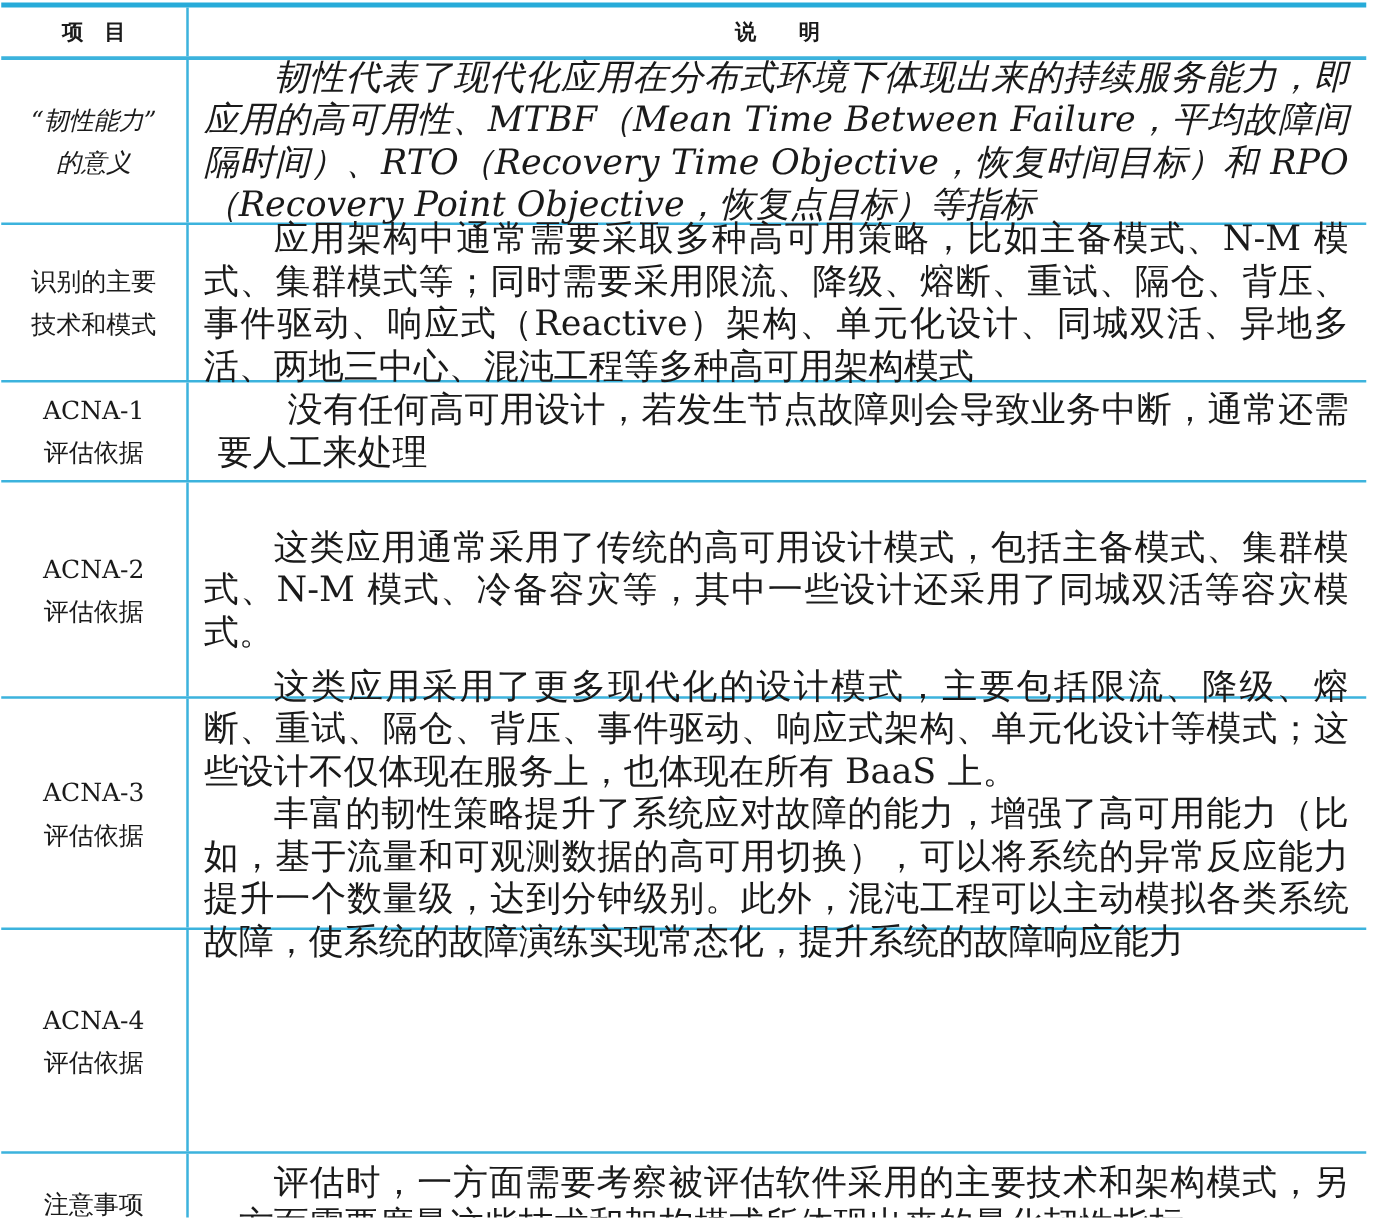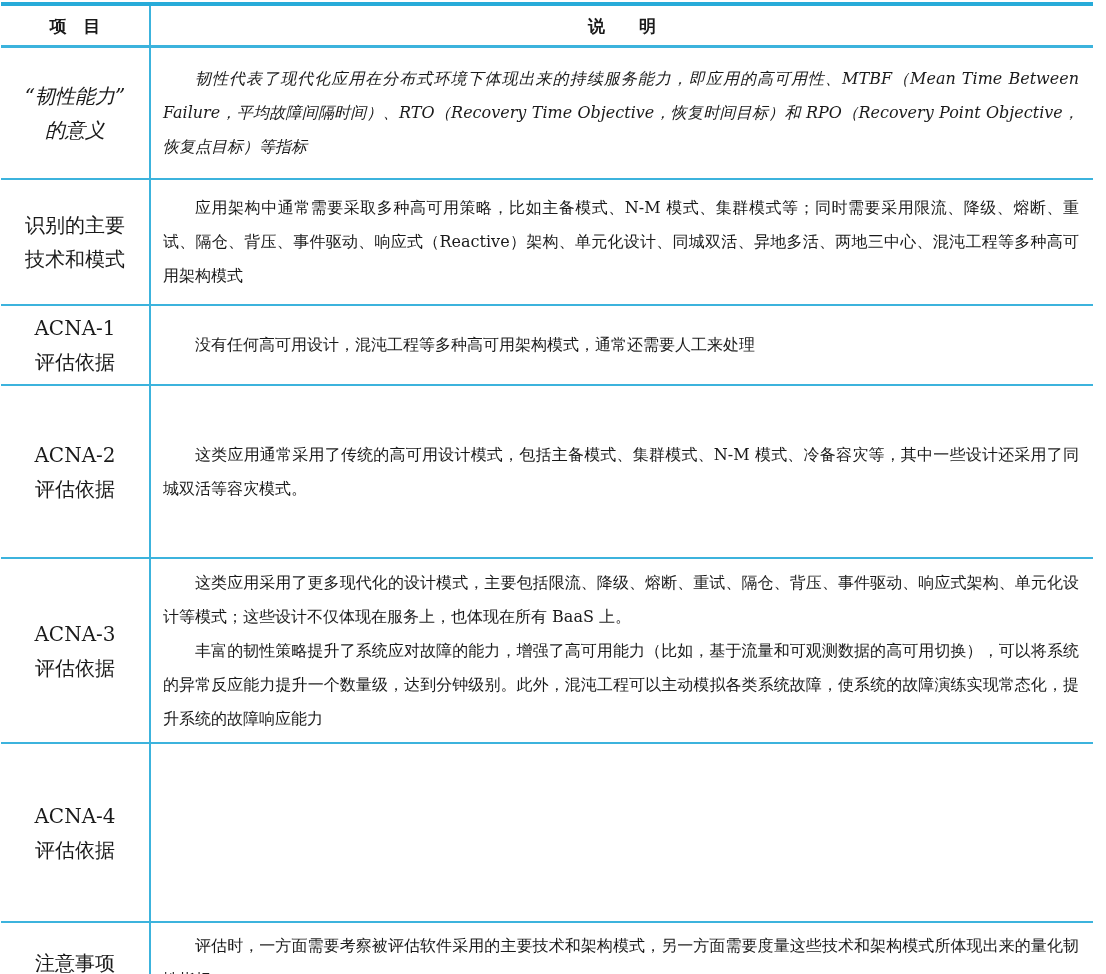--- a/index.html
+++ b/index.html
@@ -43,21 +43,21 @@
       font-size: 20px;
       line-height: 34px;
       box-sizing: border-box;
     }
     .cell-desc {
       flex: 1 1 auto;
       padding: 6px 14px 6px 12px;
       display: flex;
       flex-direction: column;
       justify-content: center;
-      font-size: 16px;
+      font-size: 28px;
       line-height: 34px;
       box-sizing: border-box;
       text-align: justify;
     }
     .cell-desc p {
       margin: 0;
       text-indent: 2em;
     }
     .header .cell-item, .header .cell-desc {
       font-family: "DejaVu Sans", "Liberation Sans", sans-serif;
@@ -94,27 +94,27 @@
   </div>
       <div class="row" style="height: 126px;">
     <div class="cell-item">
           <span>识别的主要</span>
           <span>技术和模式</span>
         </div>
     <div class="cell-desc">
           <p>应用架构中通常需要采取多种高可用策略，比如主备模式、N-M 模式、集群模式等；同时需要采用限流、降级、熔断、重试、隔仓、背压、事件驱动、响应式（Reactive）架构、单元化设计、同城双活、异地多活、两地三中心、混沌工程等多种高可用架构模式</p>
         </div>
   </div>
-      <div class="row" style="height: 80px;">
+      <div class="row" style="height: 80px; gap: 11px;">
     <div class="cell-item">
           <span>ACNA-1</span>
           <span>评估依据</span>
         </div>
     <div class="cell-desc">
-          <p>没有任何高可用设计，混沌工程等多种高可用架构模式，通常还需要人工来处理</p>
+          <p>没有任何高可用设计，若发生节点故障则会导致业务中断，通常还需要人工来处理</p>
         </div>
   </div>
       <div class="row" style="height: 173px;">
     <div class="cell-item">
           <span>ACNA-2</span>
           <span>评估依据</span>
         </div>
     <div class="cell-desc">
           <p>这类应用通常采用了传统的高可用设计模式，包括主备模式、集群模式、N-M 模式、冷备容灾等，其中一些设计还采用了同城双活等容灾模式。</p>
         </div>

